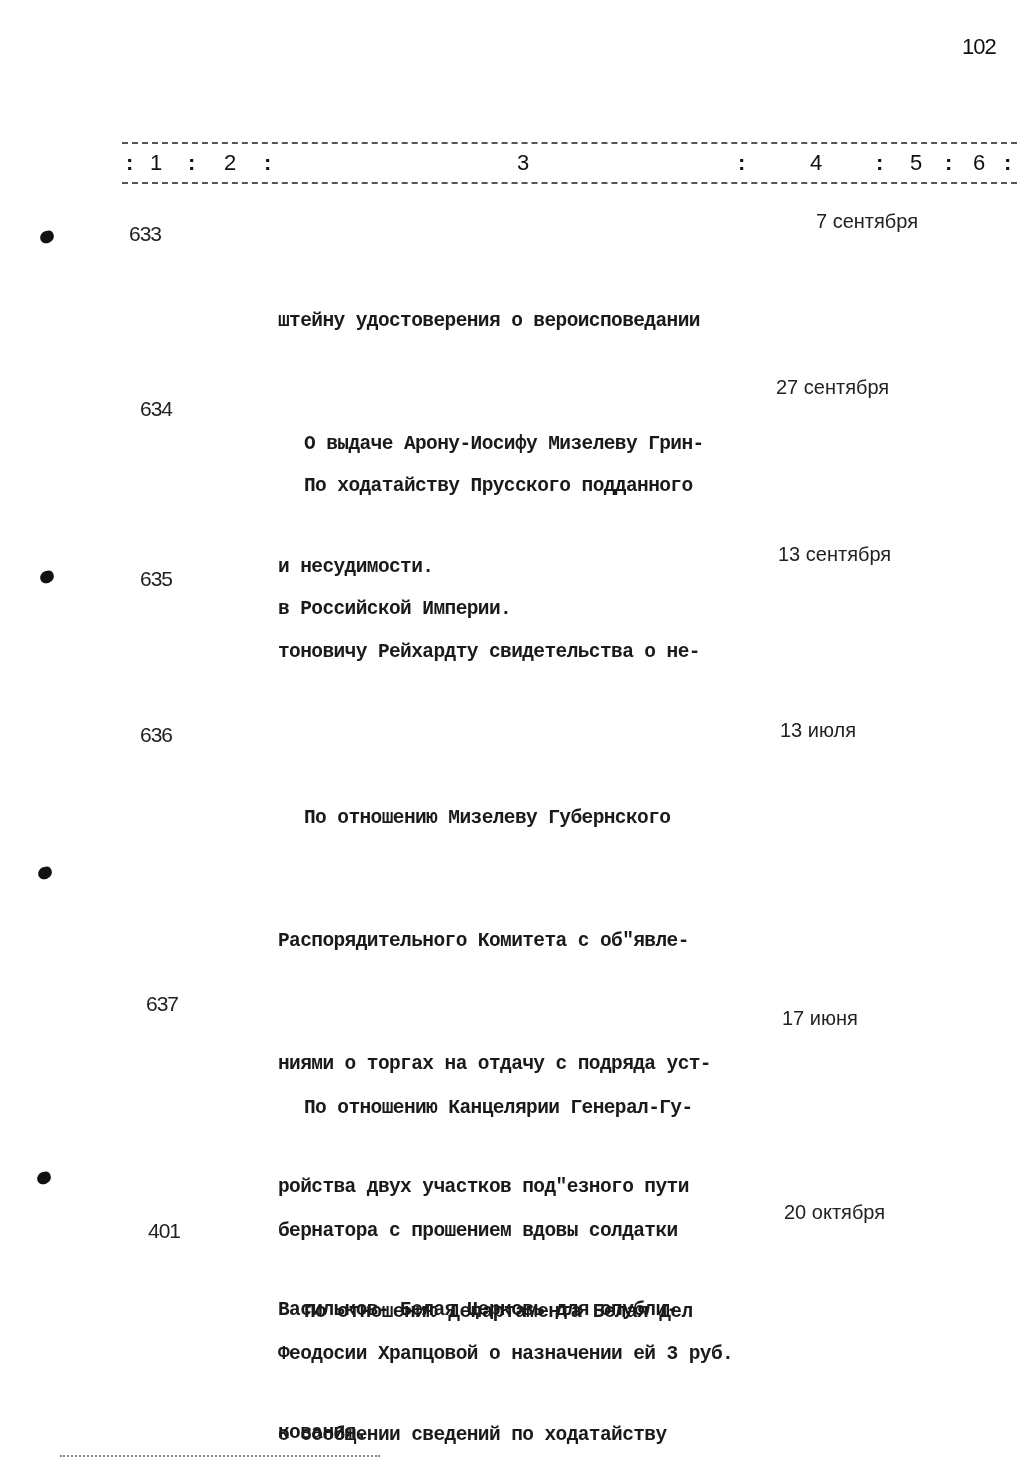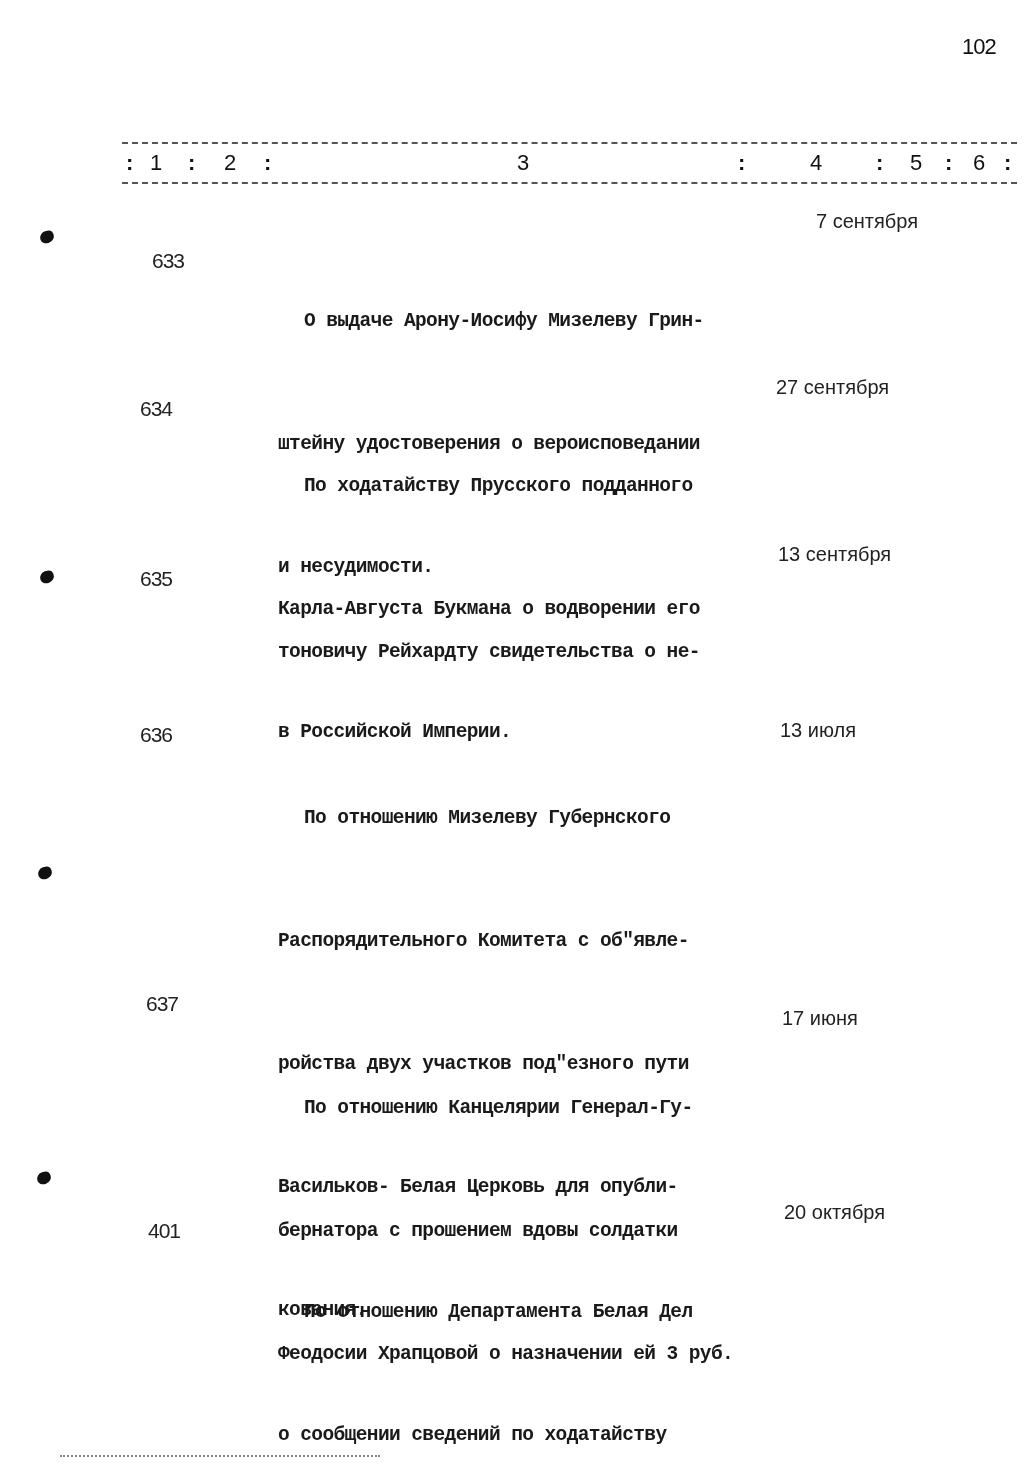--- a/index.html
+++ b/index.html
@@ -127,52 +127,52 @@
     <span class="sep" style="left:1004px">:</span>
   </div>
   <div class="header-rule bottom"></div>
 
   <div class="punch-hole" style="left:40px; top:231px;"></div>
   <div class="punch-hole" style="left:40px; top:571px;"></div>
   <div class="punch-hole" style="left:38px; top:867px;"></div>
   <div class="punch-hole" style="left:37px; top:1172px;"></div>
 
   <div class="entry" style="top:0">
-    <div class="num" style="left:152px; top:222px;margin-top:27px;">633</div>
+    <div class="num" style="left:129px; top:222px;">633</div>
     <div class="text" style="top:219px;">
+      <span class="line">штейну удостоверения о вероисповедании</span>
       <span class="line first">О выдаче Арону-Иосифу Мизелеву Грин-</span>
-      <span class="line">штейну удостоверения о вероисповедании</span>
       <span class="line">и несудимости.</span>
     </div>
     <div class="date" style="left:816px; top:210px;">7 сентября</div>
   </div>
 
   <div class="entry" style="top:0">
     <div class="num" style="left:140px; top:397px;">634</div>
     <div class="text" style="top:384px;">
       <span class="line first">По ходатайству Прусского подданного</span>
-      <span class="line">Карла-Августа Букмана о водворении его</span>
       <span class="line">в Российской Империи.</span>
     </div>
     <div class="date" style="left:776px; top:376px;">27 сентября</div>
   </div>
 
   <div class="entry" style="top:0">
     <div class="num" style="left:140px; top:567px;">635</div>
     <div class="text" style="top:550px;">
       <span class="line">тоновичу Рейхардту свидетельства о не-</span>
     </div>
     <div class="date" style="left:778px; top:543px;">13 сентября</div>
   </div>
 
   <div class="entry" style="top:0">
     <div class="num" style="left:140px; top:723px;">636</div>
     <div class="text" style="top:716px;">
       <span class="line first">По отношению Мизелеву Губернского</span>
       <span class="line">Распорядительного Комитета с об"явле-</span>
+      <span class="line">ниями о торгах на отдачу с подряда уст-</span>
       <span class="line">ройства двух участков под"езного пути</span>
       <span class="line">Васильков- Белая Церковь для опубли-</span>
       <span class="line">кования.</span>
     </div>
     <div class="date" style="left:780px; top:719px;">13 июля</div>
   </div>
 
   <div class="entry" style="top:0">
     <div class="num" style="left:146px; top:992px;">637</div>
     <div class="text" style="top:1006px;">

